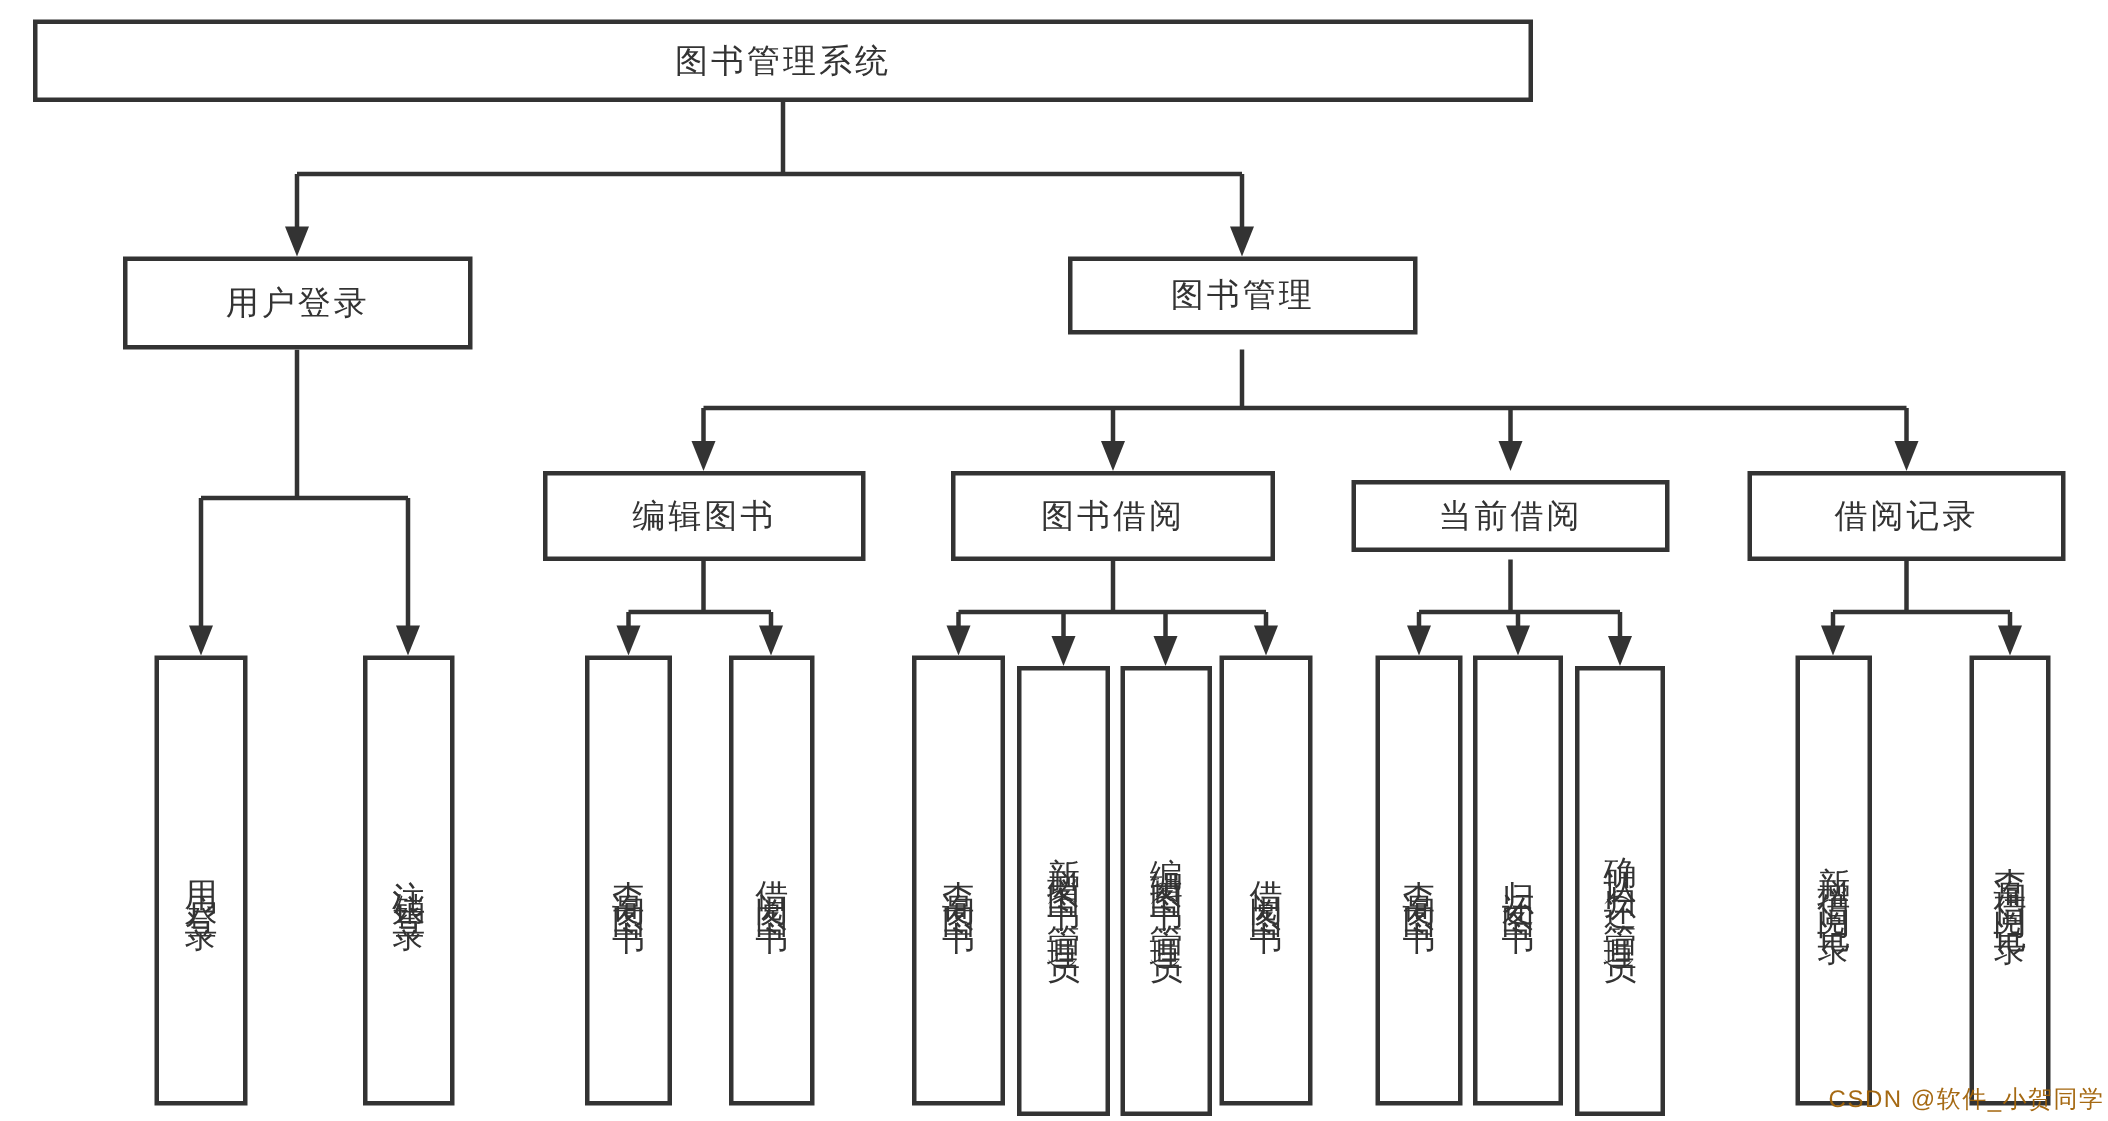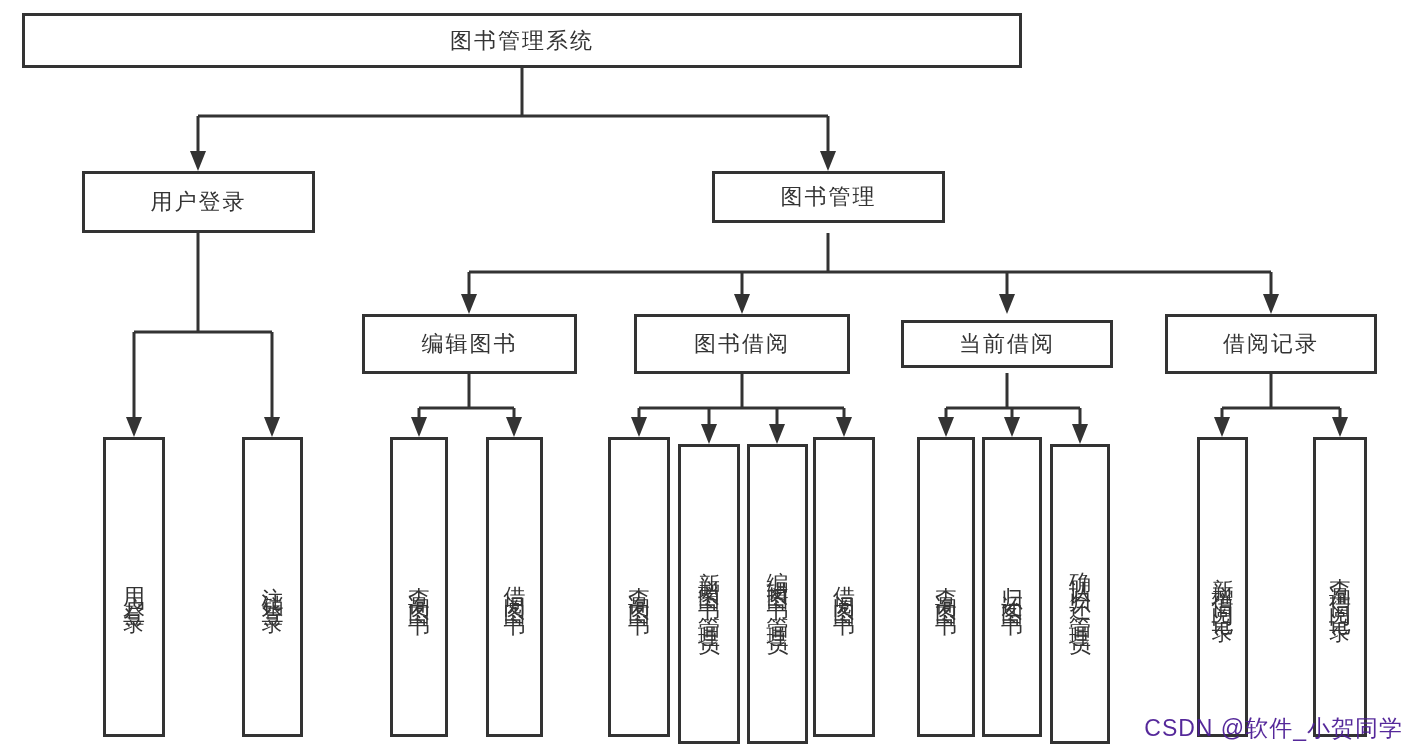--- a/index.html
+++ b/index.html
@@ -48,22 +48,22 @@
     letter-spacing: 9px;
     font-size: 22px;
     line-height: 1;
     color: #333333;
   }
   .watermark {
     position: absolute;
     right: 2px;
     bottom: 3px;
     z-index: 2;
-    font-size: 23px;
-    color: #4c1d95;
+    font-size: 16px;
+    color: #a16207;
     letter-spacing: 1px;
     opacity: 0.95;
   }
 </style>
 </head>
 <body>
 
 <div class="canvas">
 
   <svg class="connectors" viewBox="0 0 1405 747" xmlns="http://www.w3.org/2000/svg">

